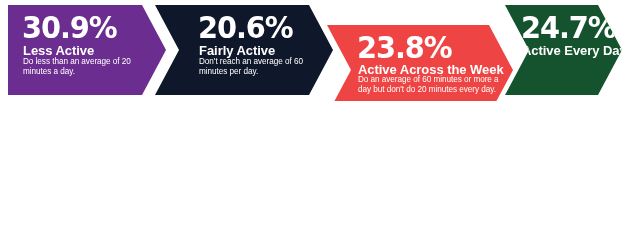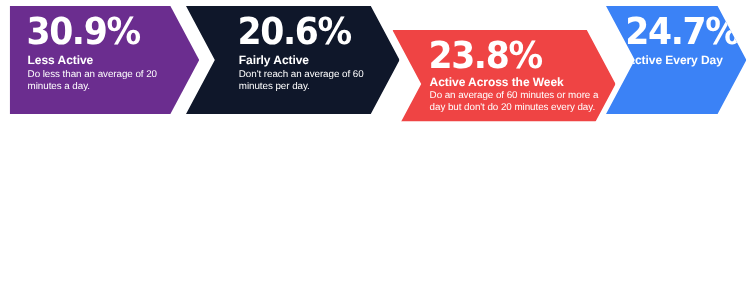--- a/index.html
+++ b/index.html
@@ -24,21 +24,21 @@
     letter-spacing:-1.2px;
     white-space:nowrap;
     color:#ffffff;
     font-family:"DejaVu Sans","Liberation Sans",sans-serif;
     transform:scaleX(0.93);
     transform-origin:left top;
   }
   .cat{
     position:absolute;
     font-weight:bold;
-    font-size:10px;
+    font-size:13px;
     line-height:9.5px;
     white-space:nowrap;
     color:#ffffff;
     letter-spacing:-0.05px;
   }
   .desc{
     position:absolute;
     font-size:8.2px;
     line-height:10.2px;
     color:#ffffff;
@@ -64,21 +64,21 @@
   
   #p3{left:327px;width:186px;
       background:#ef4444;
       clip-path:polygon(0 0, 162px 0, 186px 50%, 162px 100%, 0 100%, 24px 50%);margin-top:20px;}
   #p3 .pct{left:30px;top:7px;}
   #p3 .cat{left:31px;top:40px;}
   #p3 .desc{left:31px;top:50px;width:150px;}
 
   
   #p4{left:505px;width:117px;
-      background:#3b82f6;
+      background:#14532d;
       clip-path:polygon(0 0, 93px 0, 117px 50%, 93px 100%, 0 100%, 24px 50%);}
   #p4 .pct{left:16px;top:7px;}
   #p4 .cat{left:17px;top:41px;}
   #p4 .desc{left:17px;top:52px;width:96px;}
 </style>
 </head>
 <body>
 
 <div id="banner">
 

